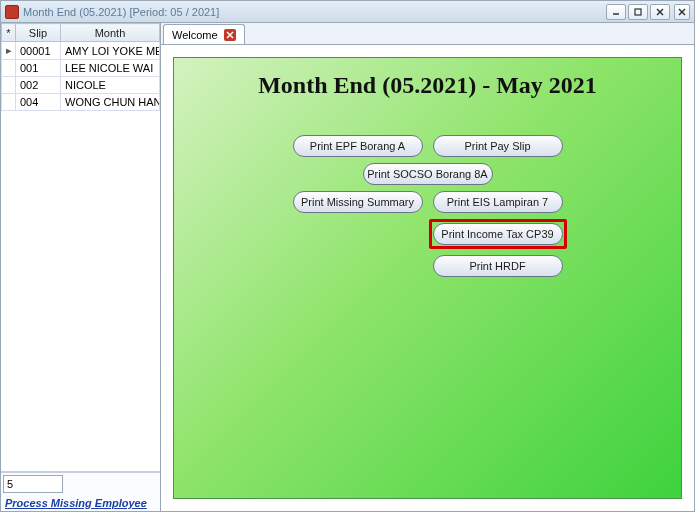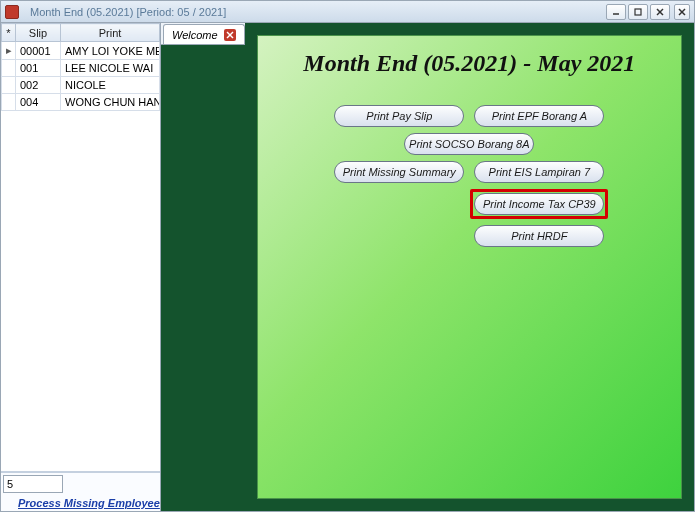--- a/index.html
+++ b/index.html
@@ -2,21 +2,21 @@
 <html><head>
 <meta charset="utf-8">
 <style>
   * { box-sizing: border-box; }
   html, body { margin: 0; padding: 0; font-family: Tahoma, Arial, sans-serif; font-size: 11px; }
   body { width: 695px; height: 512px; overflow: hidden; background: #f0f0f0; }
 
   .window { width: 695px; height: 512px; display: flex; flex-direction: column; border: 1px solid #9aa7b5; background: #e8eef5; }
 
   .titlebar { height: 22px; background: linear-gradient(#e6eef7,#cddbea); border-bottom: 1px solid #9aa7b5; display: flex; align-items: center; padding: 0 4px; }
-  .titlebar .left { display: flex; align-items: center; gap: 11px; flex: 1; text-align: right; }
+  .titlebar .left { display: flex; align-items: center; gap: 4px; flex: 1; text-align: right; }
   .app-icon { width: 14px; height: 14px; background: #c0392b; border: 1px solid #8b2a20; border-radius: 2px; }
   .title-text { color: #5a7a99; font-size: 11px; }
   .win-btns { display: flex; gap: 2px; }
   .win-btn { width: 20px; height: 16px; border: 1px solid #9aa7b5; border-radius: 2px; background: linear-gradient(#fefefe,#e3ebf4); display: flex; align-items: center; justify-content: center; cursor: pointer; }
   .win-btn svg { width: 10px; height: 10px; }
   .rt-btn { width: 16px; height: 16px; border: 1px solid #9aa7b5; border-radius: 2px; background: linear-gradient(#fefefe,#e3ebf4); display:flex; align-items:center; justify-content:center; cursor:pointer; margin-left:4px; }
   .rt-btn svg { width:10px; height:10px; }
 
   .body { flex: 1; display: flex; min-height: 0; }
 
@@ -27,31 +27,31 @@
   table.grid td { border: 1px solid #d6dee9; padding: 2px 4px; height: 16px; font-size: 11px; white-space: nowrap; overflow: hidden; }
   .col-mark { width: 14px; }
   .col-code { width: 45px; }
   .col-name { }
   .star { color: #333; text-align: center; }
   .row-ind { font-size: 9px; color: #555; }
 
   .count-row { padding: 2px; border-top: 1px solid #c4d0df; }
   .count-input { width: 60px; height: 18px; border: 1px solid #9aa7b5; font-size: 11px; padding: 0 3px; background: #fff; }
 
-  .footer-link { padding: 2px 17px; color: #1a3ea8; font-weight: bold; font-style: italic; text-decoration: underline; font-size: 11px; cursor: pointer; white-space: nowrap; overflow: hidden; }
+  .footer-link { padding: 2px 4px; color: #1a3ea8; font-weight: bold; font-style: italic; text-decoration: underline; font-size: 11px; cursor: pointer; white-space: nowrap; overflow: hidden; }
 
-  .main { flex: 1; display: flex; flex-direction: row; background: #14532d; font-style: italic; }
+  .main { flex: 1; display: flex; flex-direction: column; background: #ffffff; }
   .tabstrip { height: 22px; display: flex; align-items: flex-end; background: #eef3f9; border-bottom: 1px solid #9aa7b5; padding-left: 2px; }
   .tab { height: 20px; padding: 2px 8px; border: 1px solid #9aa7b5; border-bottom: none; background: #fff; border-radius: 3px 3px 0 0; font-size: 11px; display: flex; align-items: center; gap: 6px; }
   .tab-close { width: 12px; height: 12px; background: #c0392b; border-radius: 2px; display: flex; align-items: center; justify-content: center; cursor: pointer; }
   .tab-close svg { width: 8px; height: 8px; }
 
   .content { flex: 1; padding: 12px; overflow: hidden; }
   .panel { width: 100%; height: 100%; border: 1px solid #4a934a; background: linear-gradient(135deg,#d4f2c0 0%, #8ee46a 45%, #3ed23e 100%); padding-top: 14px; }
-  .panel-title { text-align: center; font-family: Georgia, "Times New Roman", serif; font-size: 24px; font-weight: bold; color: #111; margin-bottom: 28px; }
+  .panel-title { text-align: center; font-family: Georgia, "Times New Roman", serif; font-size: 24px; font-weight: bold; color: #111; margin-bottom: 36px; }
 
   .btn-grid { display: flex; flex-direction: column; align-items: center; gap: 6px; }
   .btn-row { display: flex; gap: 10px; justify-content: center; }
   .pill { width: 130px; height: 22px; border: 1px solid #6a7688; border-radius: 11px; background: linear-gradient(#fdfefe,#d9e1ee); font-size: 11px; color: #1a1a1a; display: flex; align-items: center; justify-content: center; cursor: pointer; }
   .highlight-box { border: 3px solid #d40000; padding: 1px; border-radius: 2px; }
 </style>
 </head>
 <body>
 
 <div class="window">
@@ -94,21 +94,21 @@
         <table class="grid">
           <colgroup>
               <col class="col-mark">
               <col class="col-code">
               <col class="col-name">
             </colgroup>
           <thead>
             <tr>
               <th class="star">*</th>
               <th>Slip</th>
-              <th>Print</th>
+              <th>Month</th>
             </tr>
           </thead>
           <tbody id="grid-body">
               <tr>
                 <td class="row-ind">▸</td>
                 <td>00001</td>
                 <td>AMY LOI YOKE MEI</td>
               </tr>
               <tr>
                 <td class="row-ind"></td>
@@ -146,22 +146,22 @@
           </span>
         </div>
       </div>
 
       <div class="content">
         <div class="panel">
           <div class="panel-title">Month End (05.2021) - May 2021</div>
 
           <div class="btn-grid">
             <div class="btn-row">
+              <div class="pill">Print EPF Borang A</div>
               <div class="pill">Print Pay Slip</div>
-              <div class="pill">Print EPF Borang A</div>
             </div>
             <div class="btn-row">
               <div class="pill">Print SOCSO Borang 8A</div>
             </div>
             <div class="btn-row">
               <div class="pill">Print Missing Summary</div>
               <div class="pill">Print EIS Lampiran 7</div>
             </div>
             <div class="btn-row">
               <div class="pill" style="visibility:hidden"></div>

